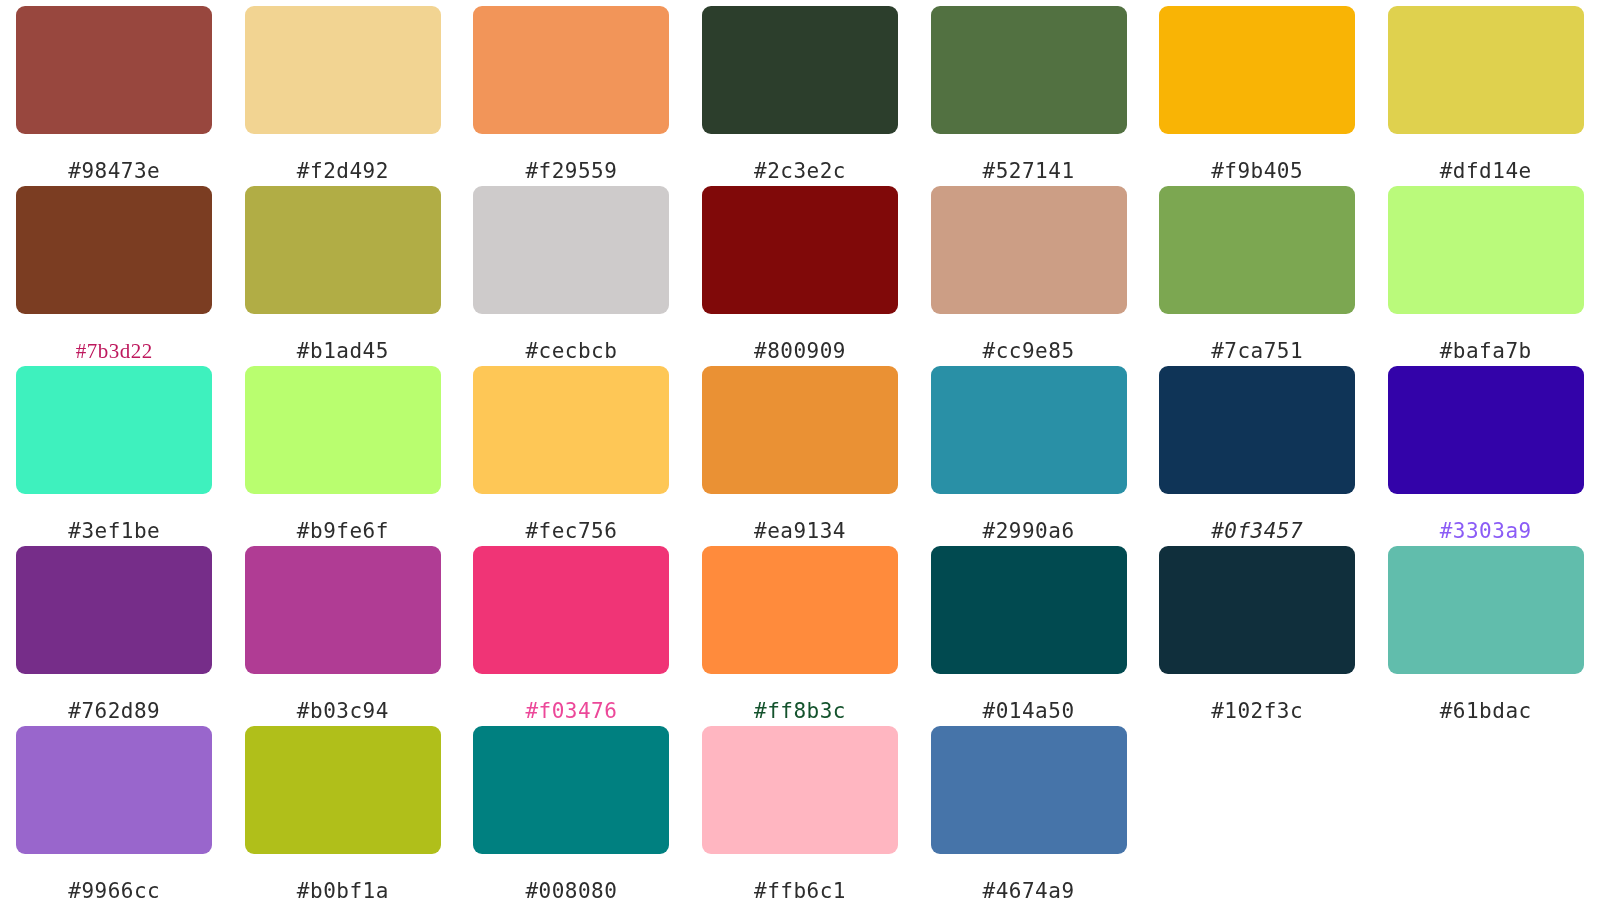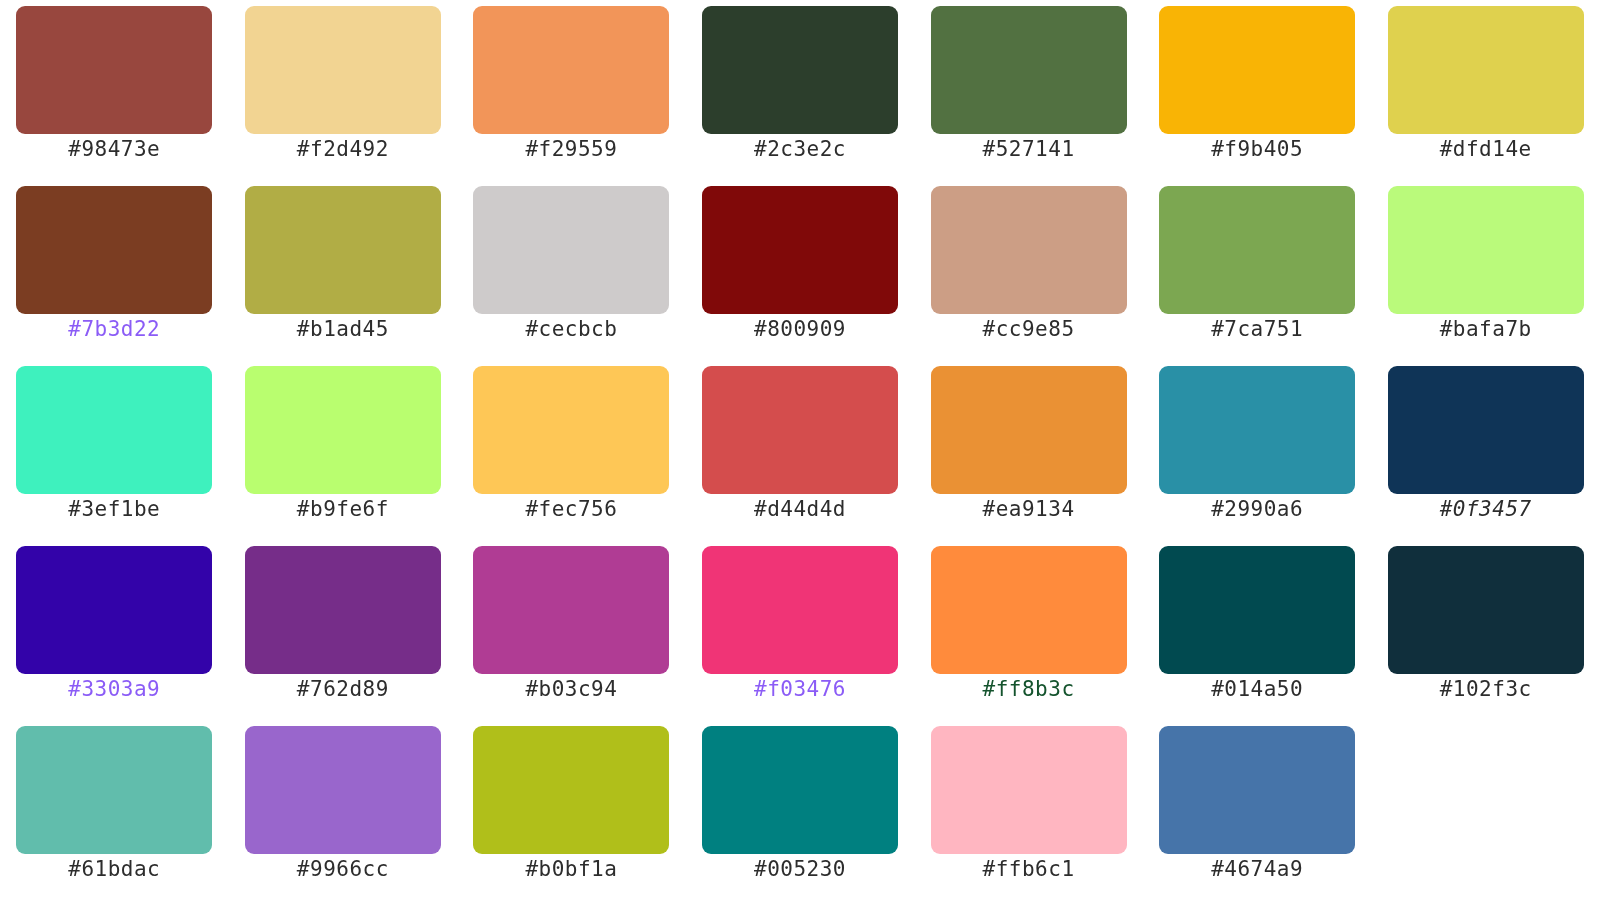--- a/index.html
+++ b/index.html
@@ -29,21 +29,21 @@
     align-items: center;
     justify-content: flex-start;
   }
   .swatch-chip {
     width: 196px;
     height: 128px;
     border-radius: 9px;
     display: block;
   }
   .swatch-label {
-    margin-top: 4px;
+    margin-top: 26px;
     font-family: "DejaVu Sans Mono", "Liberation Mono", monospace;
     font-size: 21px;
     letter-spacing: 0.5px;
     color: #2d2d2d;
     text-align: center;
     line-height: 1.1;
     white-space: nowrap;
   }
 </style>
 </head>
@@ -73,21 +73,21 @@
     <div class="swatch-cell">
       <div class="swatch-chip" style="background-color: rgb(249, 180, 5);"></div>
       <div class="swatch-label" style="color: rgb(45, 45, 45);">#f9b405</div>
     </div>
     <div class="swatch-cell">
       <div class="swatch-chip" style="background-color: rgb(223, 209, 78);"></div>
       <div class="swatch-label" style="color: rgb(45, 45, 45);">#dfd14e</div>
     </div>
     <div class="swatch-cell">
       <div class="swatch-chip" style="background-color: rgb(123, 61, 34);"></div>
-      <div class="swatch-label" style="color: #8b5cf6;">#7b3d22</div>
+      <div class="swatch-label" style="color: #be185d; font-family: Liberation Serif, serif;">#7b3d22</div>
     </div>
     <div class="swatch-cell">
       <div class="swatch-chip" style="background-color: rgb(177, 173, 69);"></div>
       <div class="swatch-label" style="color: rgb(45, 45, 45);">#b1ad45</div>
     </div>
     <div class="swatch-cell">
       <div class="swatch-chip" style="background-color: rgb(206, 203, 203);"></div>
       <div class="swatch-label" style="color: rgb(45, 45, 45);">#cecbcb</div>
     </div>
     <div class="swatch-cell">
@@ -112,24 +112,20 @@
     </div>
     <div class="swatch-cell">
       <div class="swatch-chip" style="background-color: rgb(185, 254, 111);"></div>
       <div class="swatch-label" style="color: rgb(45, 45, 45);">#b9fe6f</div>
     </div>
     <div class="swatch-cell">
       <div class="swatch-chip" style="background-color: rgb(254, 199, 86);"></div>
       <div class="swatch-label" style="color: rgb(45, 45, 45);">#fec756</div>
     </div>
     <div class="swatch-cell">
-      <div class="swatch-chip" style="background-color: rgb(212, 77, 77);"></div>
-      <div class="swatch-label" style="color: rgb(45, 45, 45);">#d44d4d</div>
-    </div>
-    <div class="swatch-cell">
       <div class="swatch-chip" style="background-color: rgb(234, 145, 52);"></div>
       <div class="swatch-label" style="color: rgb(45, 45, 45);">#ea9134</div>
     </div>
     <div class="swatch-cell">
       <div class="swatch-chip" style="background-color: rgb(41, 144, 166);"></div>
       <div class="swatch-label" style="color: rgb(45, 45, 45);">#2990a6</div>
     </div>
     <div class="swatch-cell">
       <div class="swatch-chip" style="background-color: rgb(15, 52, 87);"></div>
       <div class="swatch-label" style="color: rgb(45, 45, 45); font-style: italic;">#0f3457</div>
@@ -141,21 +137,21 @@
     <div class="swatch-cell">
       <div class="swatch-chip" style="background-color: rgb(118, 45, 137);"></div>
       <div class="swatch-label" style="color: rgb(45, 45, 45);">#762d89</div>
     </div>
     <div class="swatch-cell">
       <div class="swatch-chip" style="background-color: rgb(176, 60, 148);"></div>
       <div class="swatch-label" style="color: rgb(45, 45, 45);">#b03c94</div>
     </div>
     <div class="swatch-cell">
       <div class="swatch-chip" style="background-color: rgb(240, 52, 118);"></div>
-      <div class="swatch-label" style="color: #8b5cf6;">#f03476</div>
+      <div class="swatch-label" style="color: #ec4899;">#f03476</div>
     </div>
     <div class="swatch-cell">
       <div class="swatch-chip" style="background-color: rgb(255, 139, 60);"></div>
       <div class="swatch-label" style="color: #14532d; text-align: right;">#ff8b3c</div>
     </div>
     <div class="swatch-cell">
       <div class="swatch-chip" style="background-color: rgb(1, 74, 80);"></div>
       <div class="swatch-label" style="color: rgb(45, 45, 45);">#014a50</div>
     </div>
     <div class="swatch-cell">
@@ -169,21 +165,21 @@
     <div class="swatch-cell">
       <div class="swatch-chip" style="background-color: rgb(153, 102, 204);"></div>
       <div class="swatch-label" style="color: rgb(45, 45, 45);">#9966cc</div>
     </div>
     <div class="swatch-cell">
       <div class="swatch-chip" style="background-color: rgb(176, 191, 26);"></div>
       <div class="swatch-label" style="color: rgb(45, 45, 45);">#b0bf1a</div>
     </div>
     <div class="swatch-cell">
       <div class="swatch-chip" style="background-color: rgb(0, 128, 128);"></div>
-      <div class="swatch-label" style="color: rgb(45, 45, 45);">#005230</div>
+      <div class="swatch-label" style="color: rgb(45, 45, 45);">#008080</div>
     </div>
     <div class="swatch-cell">
       <div class="swatch-chip" style="background-color: rgb(255, 182, 193);"></div>
       <div class="swatch-label" style="color: rgb(45, 45, 45);">#ffb6c1</div>
     </div>
     <div class="swatch-cell">
       <div class="swatch-chip" style="background-color: rgb(70, 116, 169);"></div>
       <div class="swatch-label" style="color: rgb(45, 45, 45);">#4674a9</div>
     </div>
   </div>

